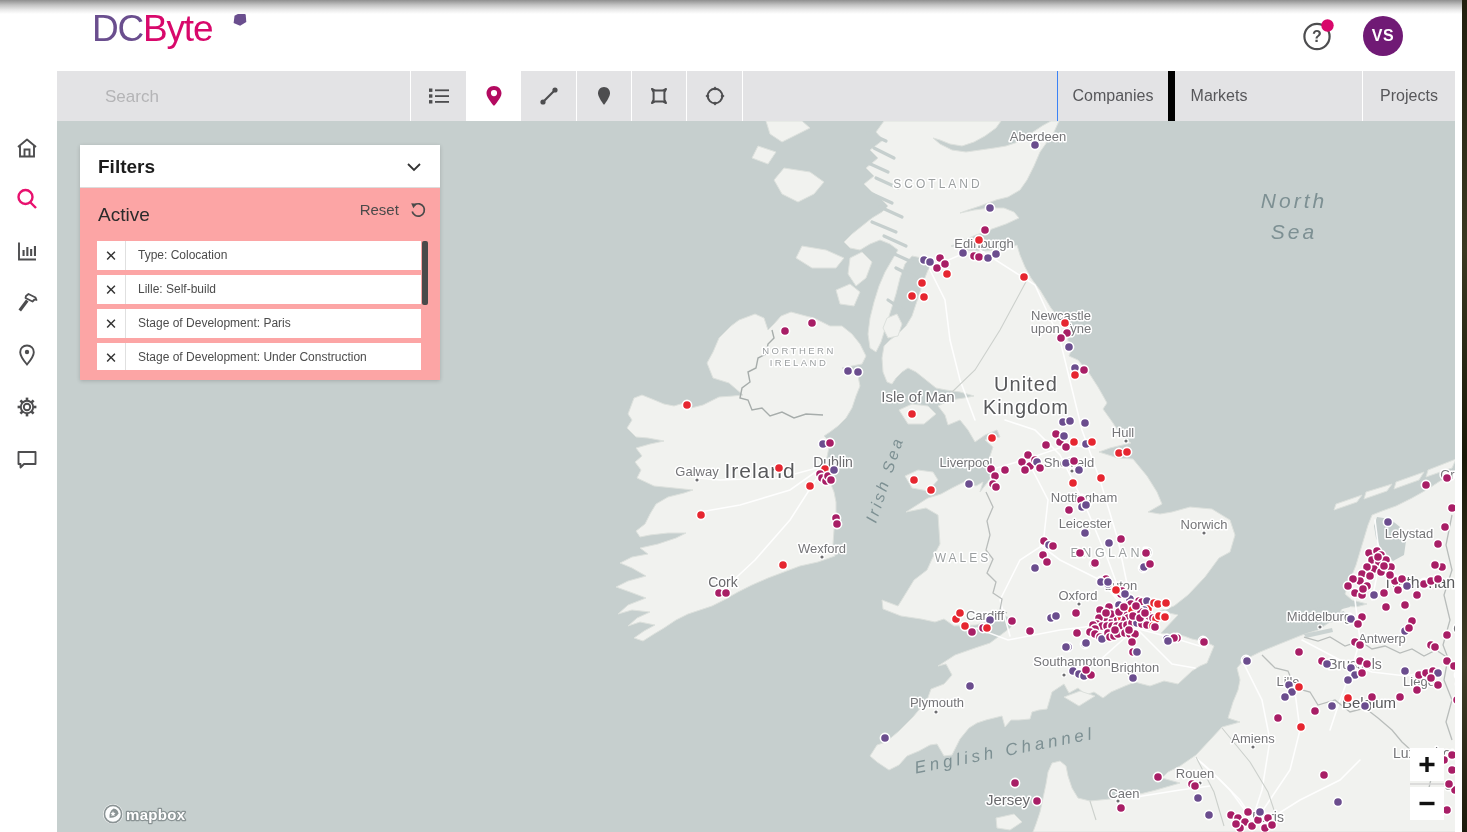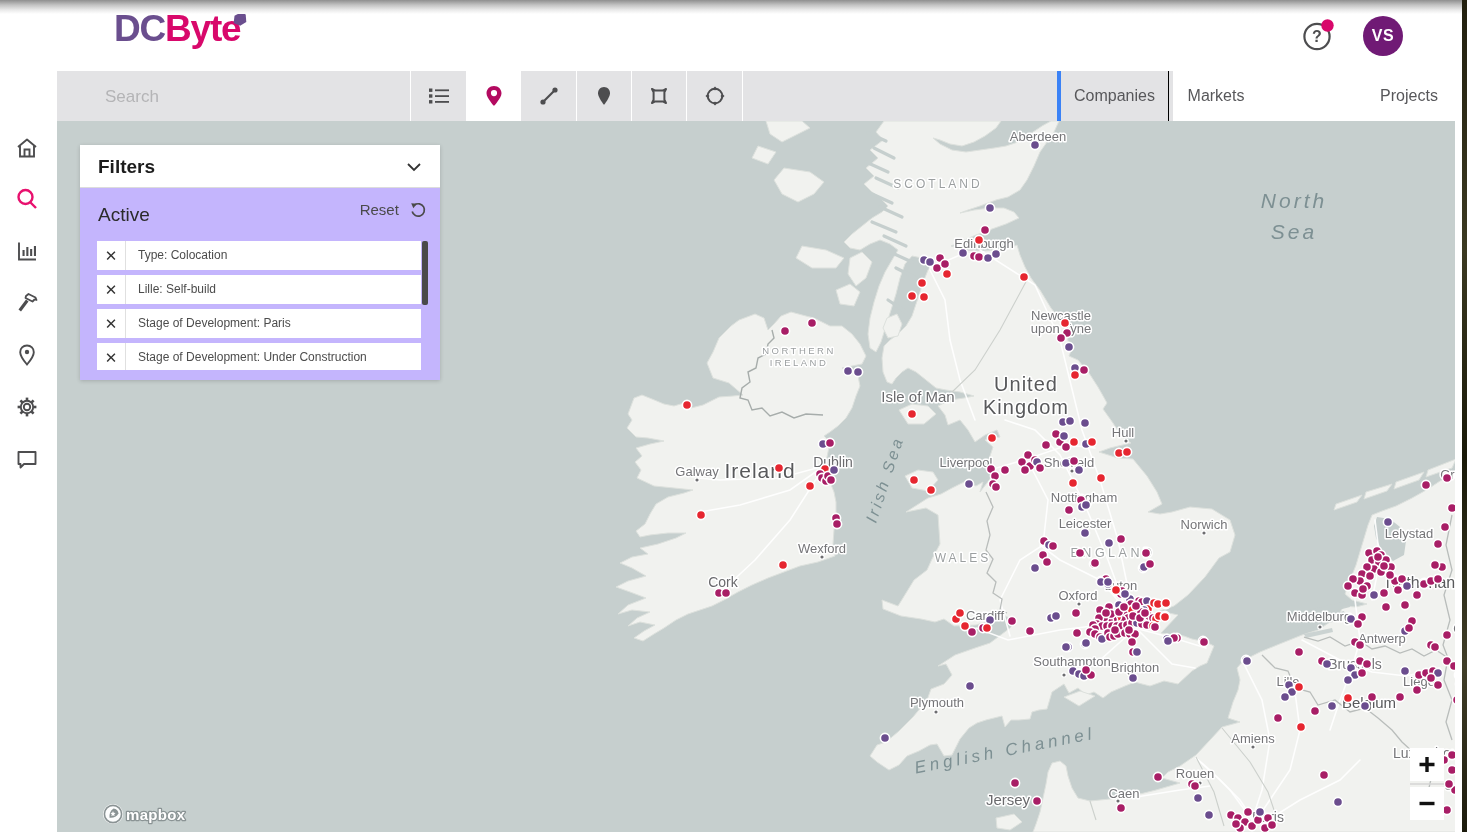--- a/index.html
+++ b/index.html
@@ -1,29 +1,29 @@
 <!DOCTYPE html>
 <html><head><meta charset="utf-8"><style>
 *{margin:0;padding:0;box-sizing:border-box}
 html,body{width:1467px;height:832px;overflow:hidden;font-family:"Liberation Sans",sans-serif;background:#fff}
 #page{position:relative;width:1467px;height:832px}
 #header{position:absolute;left:0;top:0;width:1462px;height:71px;background:#fff}
-#logo{position:absolute;left:114px;top:10px;font-weight:bold;font-size:37px;letter-spacing:-1.2px;line-height:1}
+#logo{position:absolute;left:92px;top:10px;font-weight:normal;font-size:37px;letter-spacing:-1.2px;line-height:1}
 #logo .dc{color:#6a4e8e}
 #logo .byte{color:#d8086b}
 #helpbtn{position:absolute;left:1301px;top:19px;width:34px;height:34px}
 #avatar{position:absolute;left:1363px;top:16px;width:40px;height:40px;border-radius:50%;background:#701a75;color:#fff;font-size:16px;font-weight:bold;text-align:center;line-height:40px;letter-spacing:.5px}
-#toolbar{position:absolute;left:57px;top:71px;width:1116px;height:50px;background:#e3e3e5}
+#toolbar{position:absolute;left:57px;top:71px;width:1398px;height:50px;background:#e3e3e5}
 .tcell{position:absolute;top:0;height:50px;border-left:1px solid #fff;display:flex;align-items:center;justify-content:center}
 #searchtxt{position:absolute;left:48px;top:16px;font-size:17px;color:#b4b4b6}
 .tabs{position:absolute;top:0;height:50px;font-size:16px;color:#57575a;display:flex;align-items:center;justify-content:center}
 #sidebar{position:absolute;left:0;top:71px;width:57px;height:761px;background:#fff}
 .sicon{position:absolute;left:15px;width:24px;height:24px}
 #map{position:absolute;left:57px;top:121px;width:1398px;height:711px;background:#c6cfce}
-#fcard{position:absolute;left:80px;top:145px;width:360px;height:235px;background:#c4b5fd;box-shadow:0 1px 4px rgba(0,0,0,.18)}
+#fcard{position:absolute;left:80px;top:145px;width:360px;height:235px;background:#fca5a5;box-shadow:0 1px 4px rgba(0,0,0,.18)}
 #fhead{position:absolute;left:0;top:0;width:100%;height:43px;background:#fff;border-bottom:1px solid #dcdcdc}
 #fhead .t{position:absolute;left:18px;top:11px;font-size:19px;font-weight:bold;color:#1c1c1c}
 #factive{position:absolute;left:18px;top:59px;font-size:19px;color:#2b2b2b}
 #freset{position:absolute;right:14px;top:56px;font-size:15px;color:#4a4a4a}
 .frow{position:absolute;left:17px;width:324px;height:29px;background:#fff;display:flex}
 .frow .x{width:29px;border-right:1px solid #e0e0e0;text-align:center;line-height:29px;font-size:15px;color:#333}
 .frow .lbl{flex:1;padding-left:12px;line-height:29px;font-size:12px;color:#4c4c4c;white-space:nowrap;overflow:hidden}
 #fscroll{position:absolute;left:342px;top:96px;width:6px;height:64px;background:#4a4a4a;border-radius:2px}
 #topgrad{position:absolute;left:0;top:0;width:1462px;height:14px;background:linear-gradient(#8f8f8f 0%,#c2c2c2 35%,#e9e9e9 70%,#ffffff 100%);pointer-events:none}
 #rstrip{position:absolute;left:1462px;top:0;width:5px;height:832px;background:linear-gradient(180deg,#22200f,#3c3a22 30%,#191908 55%,#403e28 80%,#1c1b0c)}
@@ -82,22 +82,22 @@
           <circle cx="12" cy="12" r="7.3" fill="none" stroke="#4d4d4f" stroke-width="2"></circle>
           <g fill="#4d4d4f">
             <rect x="10.6" y="3.1" width="2.8" height="2.8" transform="rotate(45 12 4.5)"></rect>
             <rect x="10.6" y="18.1" width="2.8" height="2.8" transform="rotate(45 12 19.5)"></rect>
             <rect x="3.1" y="10.6" width="2.8" height="2.8" transform="rotate(45 4.5 12)"></rect>
             <rect x="18.1" y="10.6" width="2.8" height="2.8" transform="rotate(45 19.5 12)"></rect>
           </g>
         </svg>
       </div>
 <div class="tcell" style="left:685px;width:1px;background:#e3e3e5"></div>
-    <div class="tabs" style="left:1000px;width:111px;border-left:4px solid #3b82f6">Companies</div>
-    <div class="tabs" style="left:1111px;width:95px;border-left:1px solid #000000">Markets</div>
+    <div class="tabs" style="left:1000px;width:111px;border-left:1px solid #3b82f6">Companies</div>
+    <div class="tabs" style="left:1111px;width:95px;border-left:7px solid #000000">Markets</div>
     <div class="tabs" style="left:1305px;width:93px;border-left:1px solid #fff">Projects</div>
   </div>
   <div id="sidebar">
     <svg class="sicon" style="top:65px" viewBox="0 0 24 24">
         <path d="M3,11 L12,3.5 L21,11" fill="none" stroke="#4d4d4f" stroke-width="1.9" stroke-linejoin="round"></path>
         <path d="M5,10 L5,20.5 L19,20.5 L19,10" fill="none" stroke="#4d4d4f" stroke-width="1.9"></path>
         <path d="M9.5,20.5 L9.5,13.5 L14.5,13.5 L14.5,20.5" fill="none" stroke="#4d4d4f" stroke-width="1.9"></path>
       </svg>
       <svg class="sicon" style="top:116px" viewBox="0 0 24 24">
         <circle cx="10.5" cy="10" r="7" fill="none" stroke="#e8116e" stroke-width="2.4"></circle>

